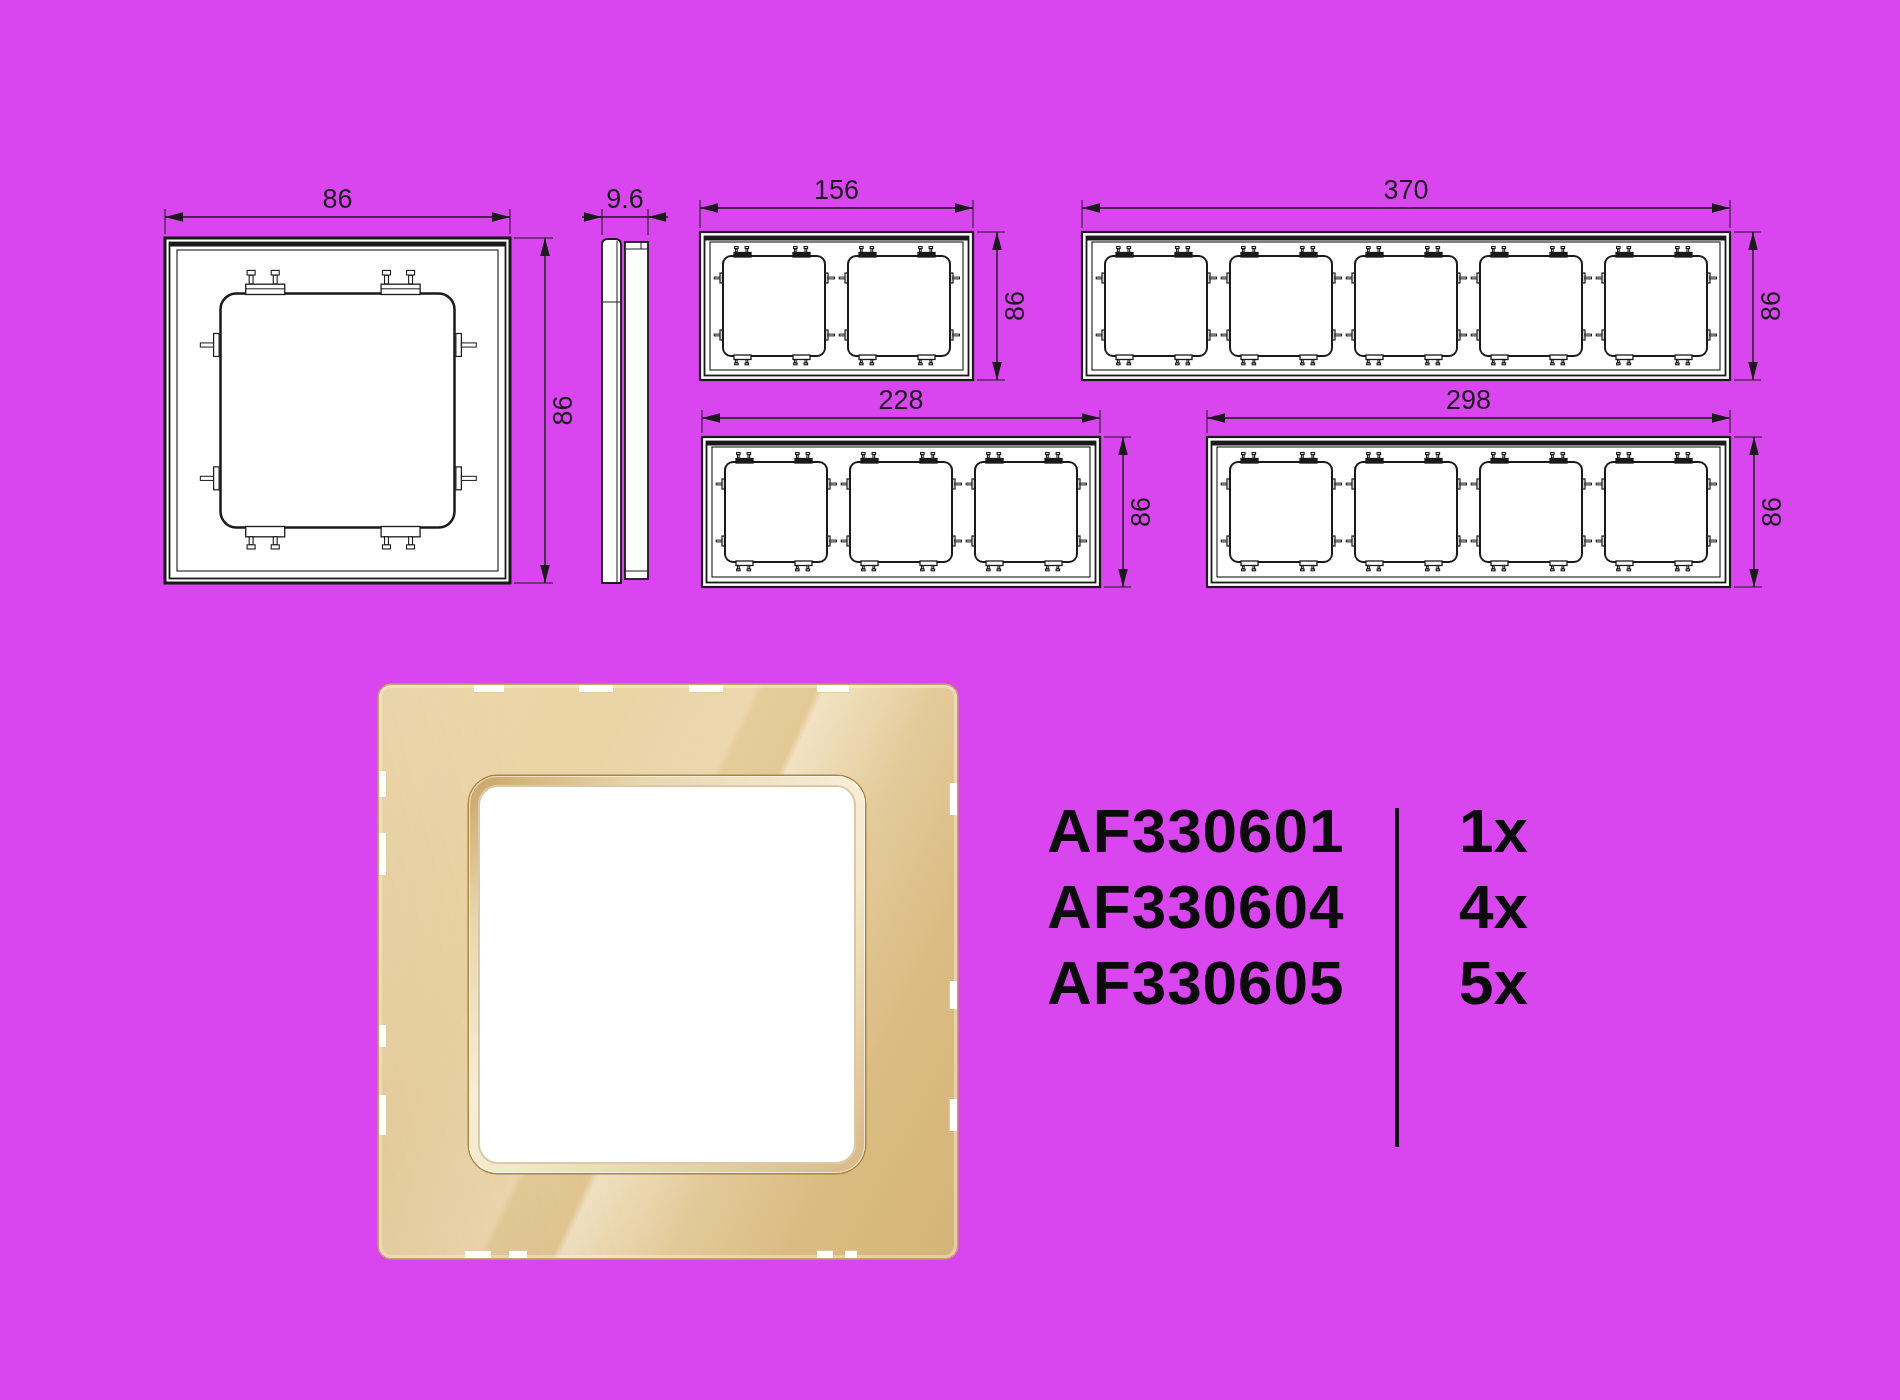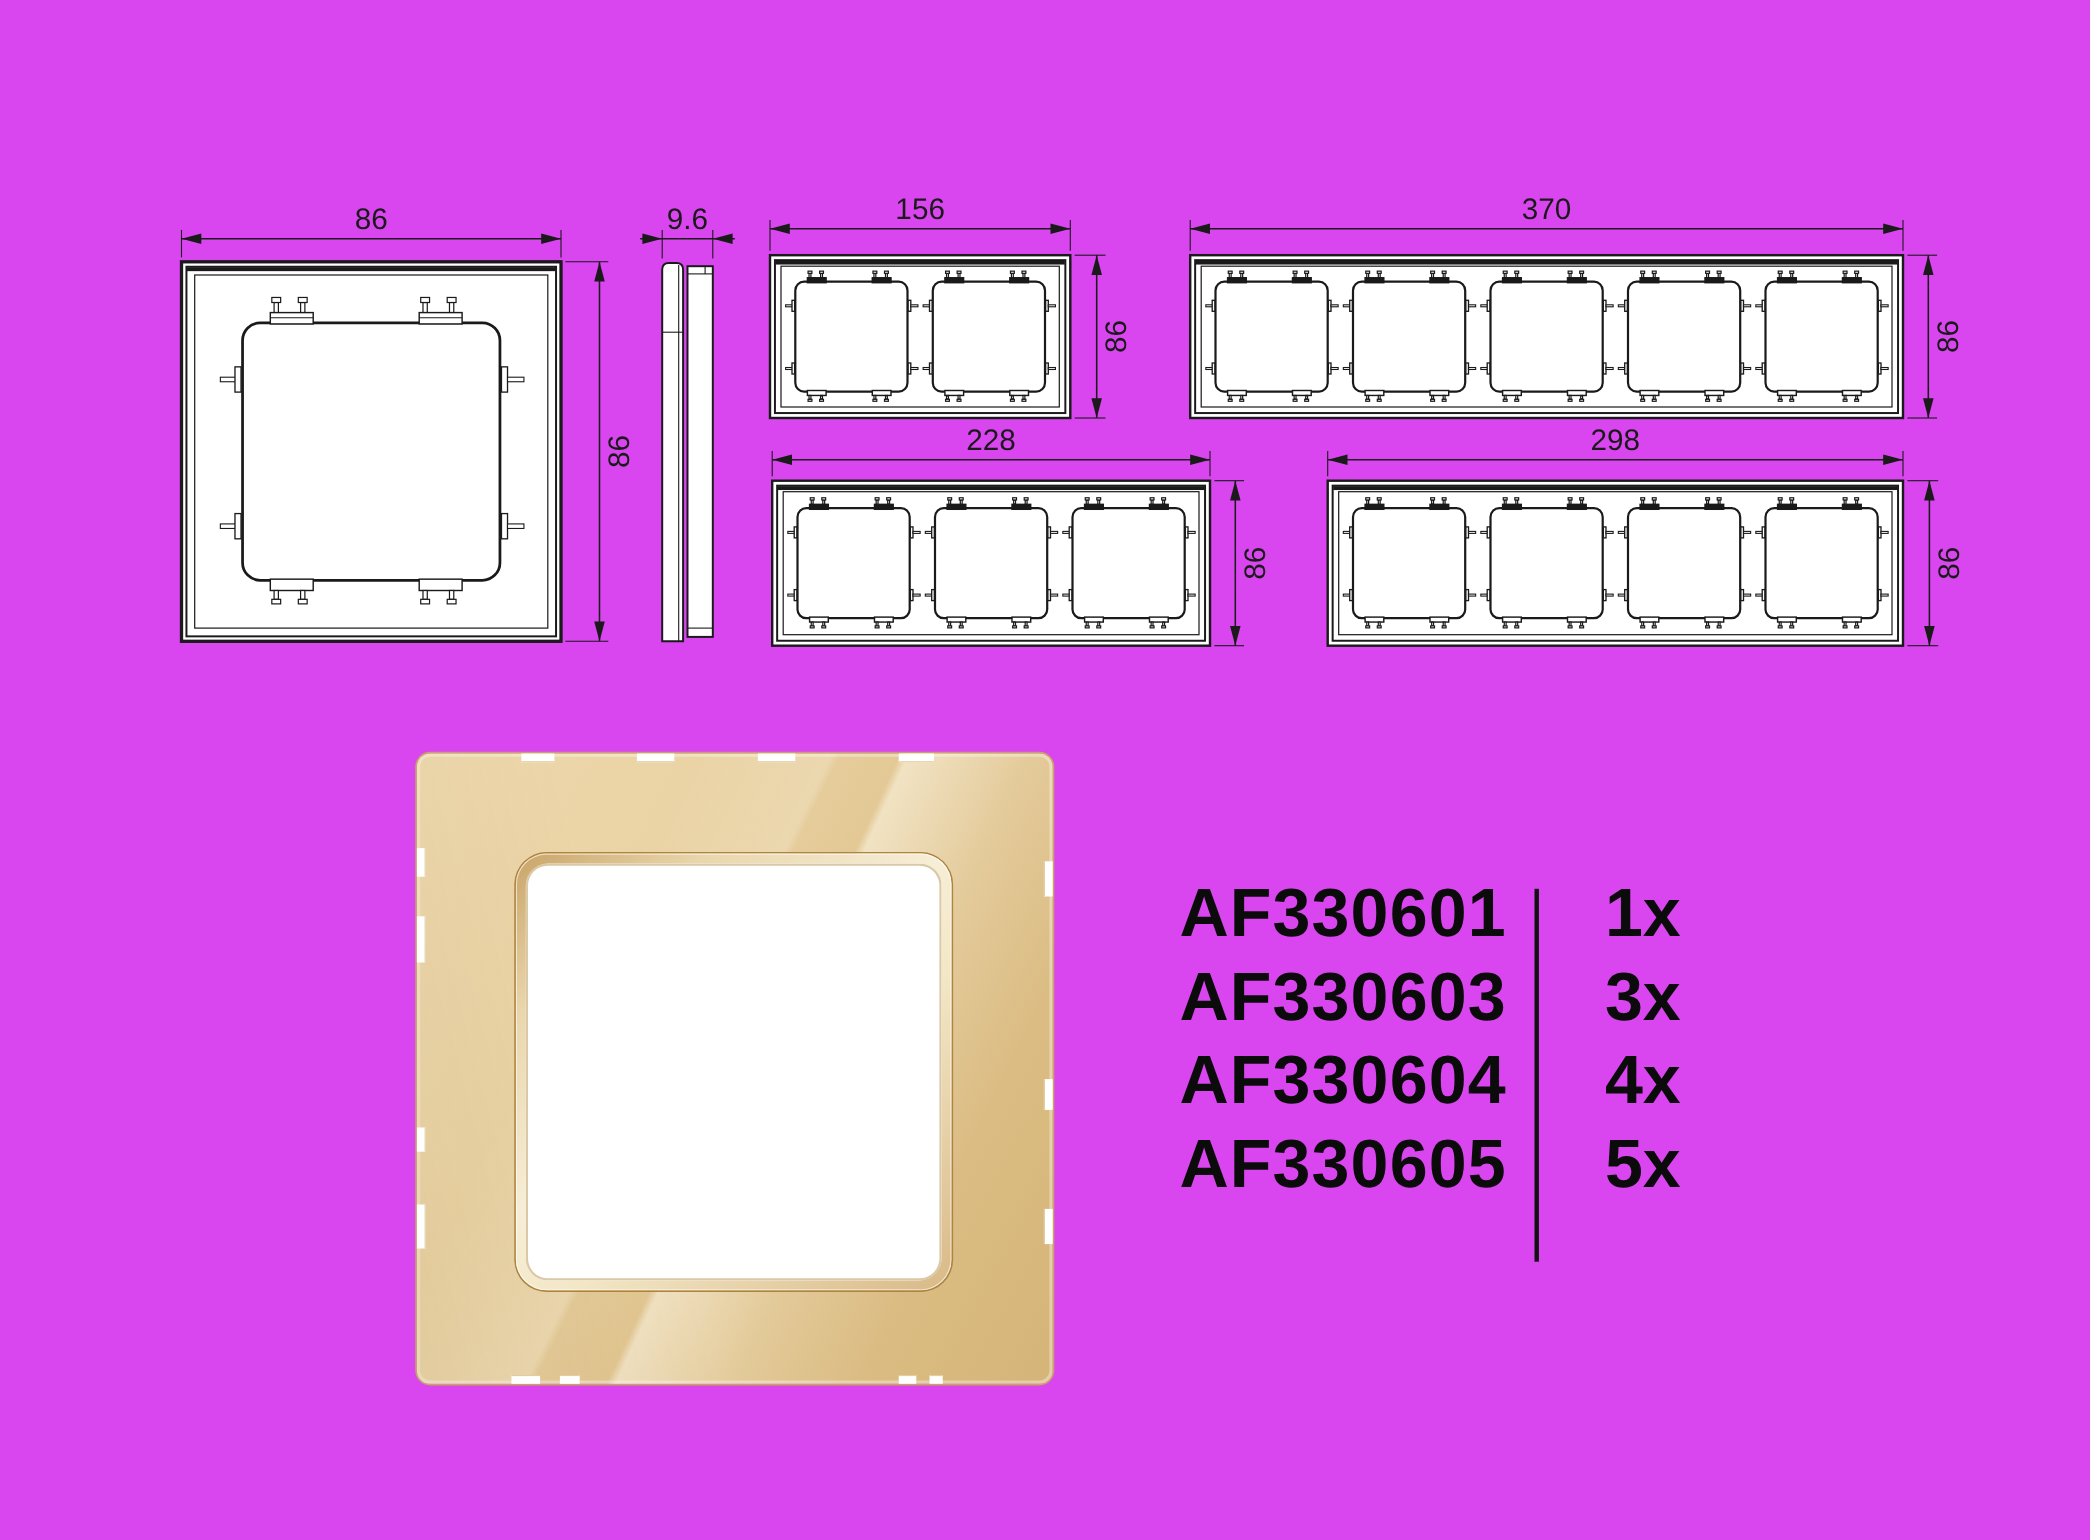--- a/index.html
+++ b/index.html
@@ -23,21 +23,21 @@
   .opening-white{position:absolute;inset:9px;border-radius:20px;background:#fff;
     box-shadow:inset 0 0 0 2px rgba(190,155,95,.55);}
   .notch{position:absolute;background:#fff;}
   .notch.h{height:7px;} .notch.v{width:7px;}
   .notch.t{top:0;border-bottom:1px solid #e2cda0;}
   .notch.b{bottom:0;border-top:1px solid #e2cda0;}
   .notch.l{left:0;border-right:1px solid #e2cda0;}
   .notch.r{right:0;border-left:1px solid #e2cda0;}
 
   
-  .codes{position:absolute;color:#0b0b0b;text-align:center;}
+  .codes{position:absolute;color:#0b0b0b;}
   .code-row{display:flex;align-items:center;height:76px;}
   .code{width:348px;font-size:62px;font-weight:700;letter-spacing:1px;white-space:nowrap;}
   .qty{padding-left:64px;font-size:62px;font-weight:700;white-space:nowrap;}
   .divider{position:absolute;background:#111;}
 </style>
 </head>
 <body>
 
 <div id="canvas">
   <svg id="tech" width="1900" height="1400" viewBox="0 0 1900 1400">
@@ -628,24 +628,20 @@
       <div class="notch v r" style="top: 296px; height: 28px;"></div>
       <div class="notch v r" style="top: 414px; height: 32px;"></div>
     </div>
   <div id="codes" class="codes" style="left: 1047px; top: 792px;">
     <div id="divider" class="divider" style="left: 348px; top: 16px; width: 4px; height: 339px;"></div>
   <div class="code-row" style="height: 76px;">
         <span class="code">AF330601</span>
         <span class="qty">1x</span>
       </div>
       <div class="code-row" style="height: 76px;">
-        <span class="code">AF330603</span>
-        <span class="qty">3x</span>
-      </div>
-      <div class="code-row" style="height: 76px;">
         <span class="code">AF330604</span>
         <span class="qty">4x</span>
       </div>
       <div class="code-row" style="height: 76px;">
         <span class="code">AF330605</span>
         <span class="qty">5x</span>
       </div>
     </div>
 </div>
 

